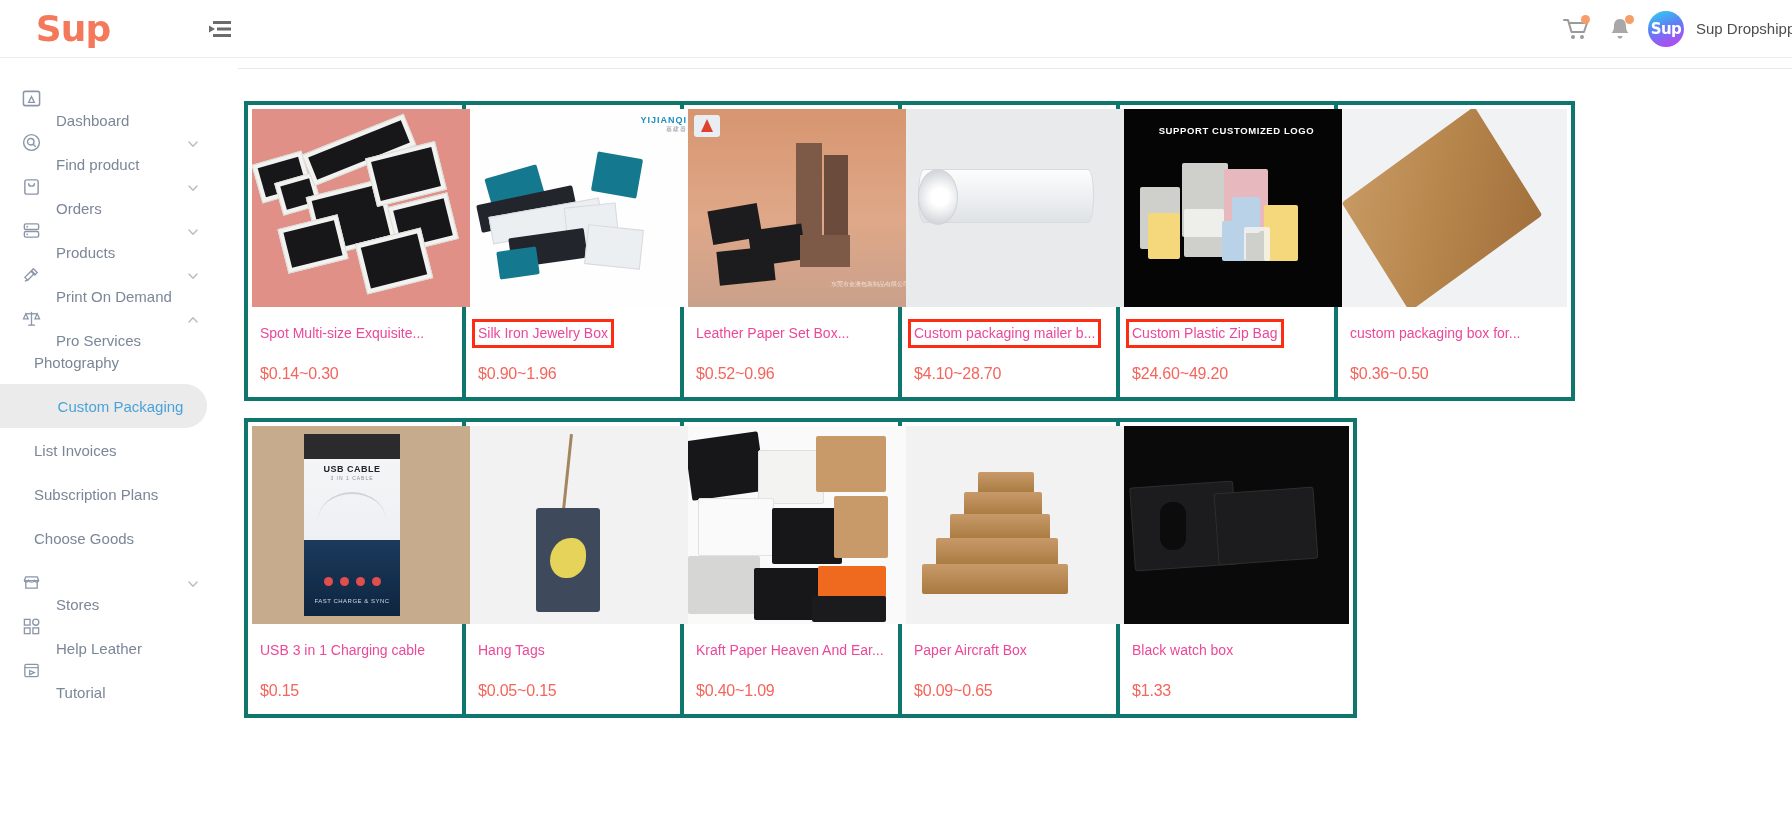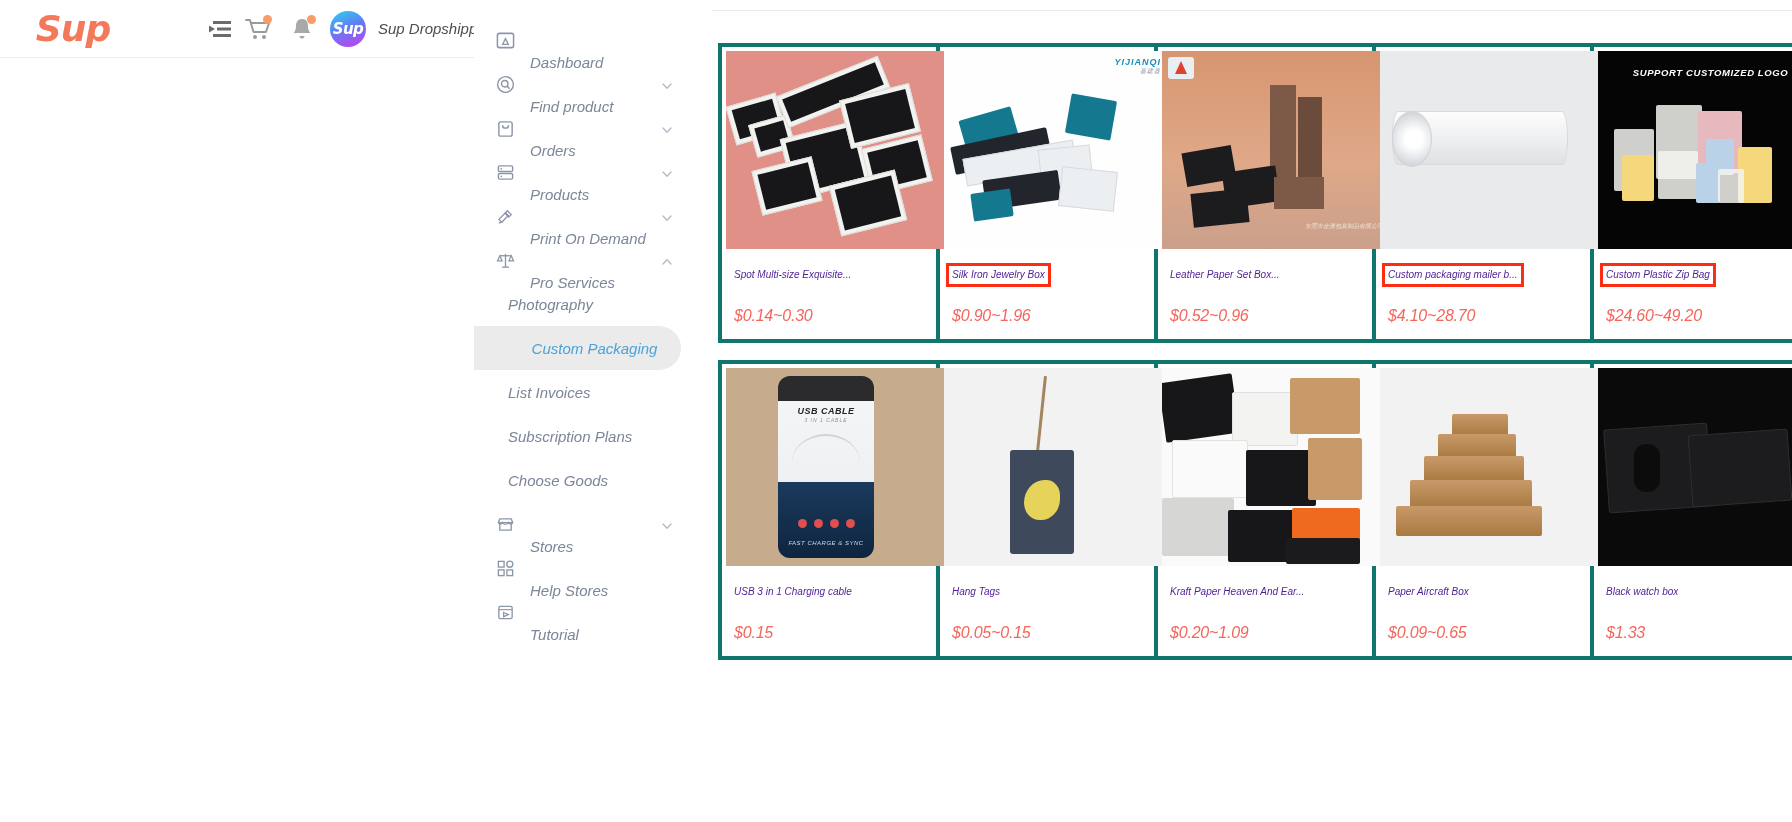--- a/index.html
+++ b/index.html
@@ -2,21 +2,21 @@
 <html><head>
 <meta charset="utf-8">
 <style>
   * { box-sizing: border-box; margin: 0; padding: 0; }
   html, body {
     width: 1792px; height: 822px;
     background: #ffffff;
     font-family: "Liberation Sans", sans-serif;
     overflow: hidden;
   }
-  .app { position: relative; width: 1792px; height: 822px; display: flex; flex-direction: row; font-style: italic; }
+  .app { position: relative; width: 1792px; height: 822px; display: flex; flex-direction: column; }
 
   
   .header {
     height: 58px; min-height: 58px;
     background: #ffffff;
     border-bottom: 1px solid #ececec;
     display: flex; align-items: center;
     position: relative; z-index: 20;
   }
   .brand {
@@ -98,21 +98,21 @@
     border: 4px solid #0f766e;
     display: flex; flex-direction: column;
     cursor: pointer;
   }
   .card-img {
     height: 198px; margin: 4px; position: relative; overflow: hidden;
     display: flex; align-items: center; justify-content: center;
   }
   .card-title-wrap { padding: 14px 12px 0 12px; height: 40px; }
   .card-title {
-    font-size: 10px; color: #4c1d95; line-height: 1.2;
+    font-size: 14px; color: #ec4899; line-height: 1.2;
     white-space: nowrap; overflow: hidden; text-overflow: ellipsis;
     display: inline-block; max-width: 100%;
   }
   .card.annotated .card-title {
     outline: 3px solid #fc2d12; outline-offset: 3px;
   }
   .card-price {
     padding: 14px 12px 14px 12px;
     font-size: 16px; color: #f4655c; letter-spacing: -0.2px;
   }
@@ -168,21 +168,21 @@
     position: absolute; left: 18px; top: 36px; width: 164px; height: 128px;
     background: linear-gradient(135deg,#c79a63 0%, #b6854c 50%, #a2703c 100%);
     transform: rotate(-36deg) skewX(-4deg); transform-origin: 50% 50%;
     border-radius: 3px;
   }
   
   .ph-usb { background: #c6ab8d; }
   .ph-usb .pkg {
     position: absolute; left: 52px; top: 8px; width: 96px; height: 182px;
     background: linear-gradient(180deg,#2b2b2d 0%, #2b2b2d 14%, #f4f5f7 14%, #eef0f3 58%, #1b3a5c 58%, #0e2540 100%);
-    border-radius: 12px;
+    border-radius: 0;
   }
   .ph-usb .pkg .t { position: absolute; top: 30px; left: 0; right: 0; text-align: center; font-size: 9px; color: #21242a; font-weight: 700; letter-spacing: 0.5px;}
   .ph-usb .pkg .s { position: absolute; top: 41px; left: 0; right: 0; text-align: center; font-size: 5px; color: #8b9099; letter-spacing: 1px;}
   .ph-usb .pkg .c { position: absolute; top: 58px; left: 14px; width: 68px; height: 28px; border-top: 2px solid #cfd4d9; border-radius: 50%/100% 100% 0 0;}
   .ph-usb .pkg .dots { position: absolute; bottom: 30px; left: 0; right: 0; display: flex; justify-content: center; gap: 7px;}
   .ph-usb .pkg .dots i { width: 9px; height: 9px; border-radius: 50%; background: #e04e4e; display: block;}
   .ph-usb .pkg .f { position: absolute; bottom: 12px; left: 0; right: 0; text-align: center; font-size: 6px; color: #cfd9e4; letter-spacing: 0.5px;}
   
   .ph-tag { background: #f2f2f2; }
   .ph-tag .str { position: absolute; left: 96px; top: 8px; width: 3px; height: 76px; background: #a3855f; transform: rotate(6deg);}
@@ -382,21 +382,21 @@
 
       <div class="nav-item">
         <span class="ico">
           <svg width="19" height="19" viewBox="0 0 20 20">
               <rect x="2.5" y="2.5" width="6" height="6" fill="none" stroke="#8b96a8" stroke-width="1.4"></rect>
               <circle cx="14.5" cy="5.5" r="3.2" fill="none" stroke="#8b96a8" stroke-width="1.4"></circle>
               <rect x="2.5" y="11.5" width="6" height="6" fill="none" stroke="#8b96a8" stroke-width="1.4"></rect>
               <rect x="11.5" y="11.5" width="6" height="6" fill="none" stroke="#8b96a8" stroke-width="1.4"></rect>
             </svg>
         </span>
-        <span class="lbl">Help Stores</span>
+        <span class="lbl">Help Leather</span>
       </div>
 
       <div class="nav-item">
         <span class="ico">
           <svg width="19" height="19" viewBox="0 0 20 20">
               <rect x="3" y="3.5" width="14" height="13" rx="1.5" fill="none" stroke="#8b96a8" stroke-width="1.4"></rect>
               <line x1="3" y1="7" x2="17" y2="7" stroke="#8b96a8" stroke-width="1.2"></line>
               <path d="M8 10 L13 12.2 L8 14.4 Z" fill="none" stroke="#8b96a8" stroke-width="1.3"></path>
             </svg>
         </span>
@@ -577,21 +577,21 @@
               <div class="b" style="left:146px;top:70px;width:54px;height:62px;background:#c89a6a;"></div>
               <div class="b" style="left:0px;top:130px;width:72px;height:58px;background:#d6d6d4;"></div>
               <div class="b" style="left:66px;top:142px;width:66px;height:52px;background:#17171a;"></div>
               <div class="b" style="left:130px;top:140px;width:68px;height:36px;background:#ef6a1f;"></div>
               <div class="b" style="left:124px;top:170px;width:74px;height:26px;background:#1b1b1d;"></div>
             </div>
           </div>
           <div class="card-title-wrap">
             <span class="card-title">Kraft Paper Heaven And Ear...</span>
           </div>
-          <div class="card-price">$0.20~1.09</div>
+          <div class="card-price">$0.40~1.09</div>
         </div>
 
         <div class="card">
           <div class="card-img">
             <div class="ph ph-air">
               <div class="b" style="left:72px;top:46px;width:56px;height:22px;"></div>
               <div class="b" style="left:58px;top:66px;width:78px;height:24px;"></div>
               <div class="b" style="left:44px;top:88px;width:100px;height:26px;"></div>
               <div class="b" style="left:30px;top:112px;width:122px;height:28px;"></div>
               <div class="b" style="left:16px;top:138px;width:146px;height:30px;"></div>

